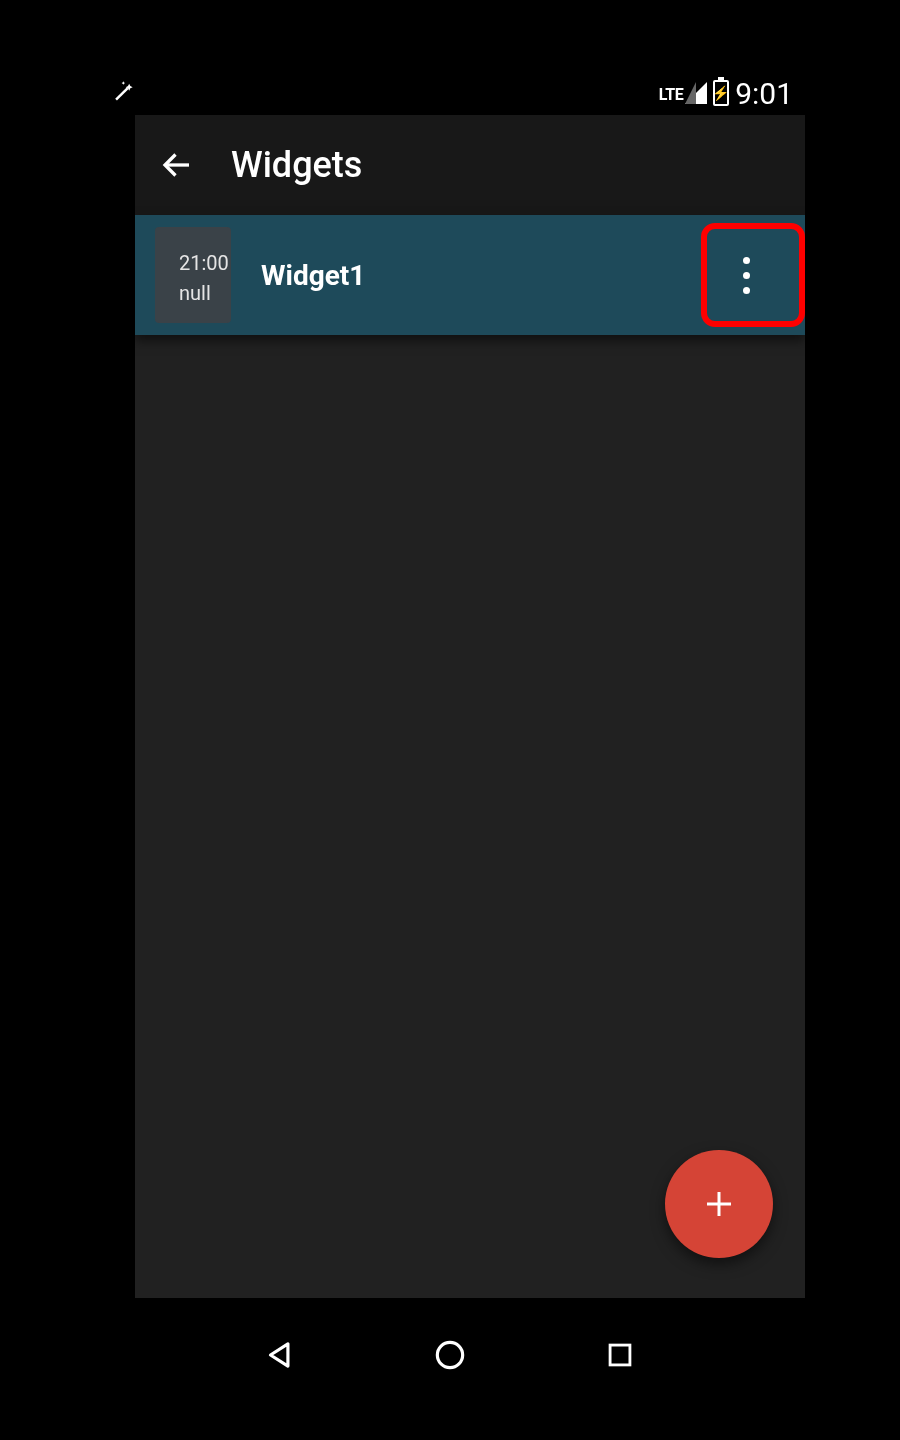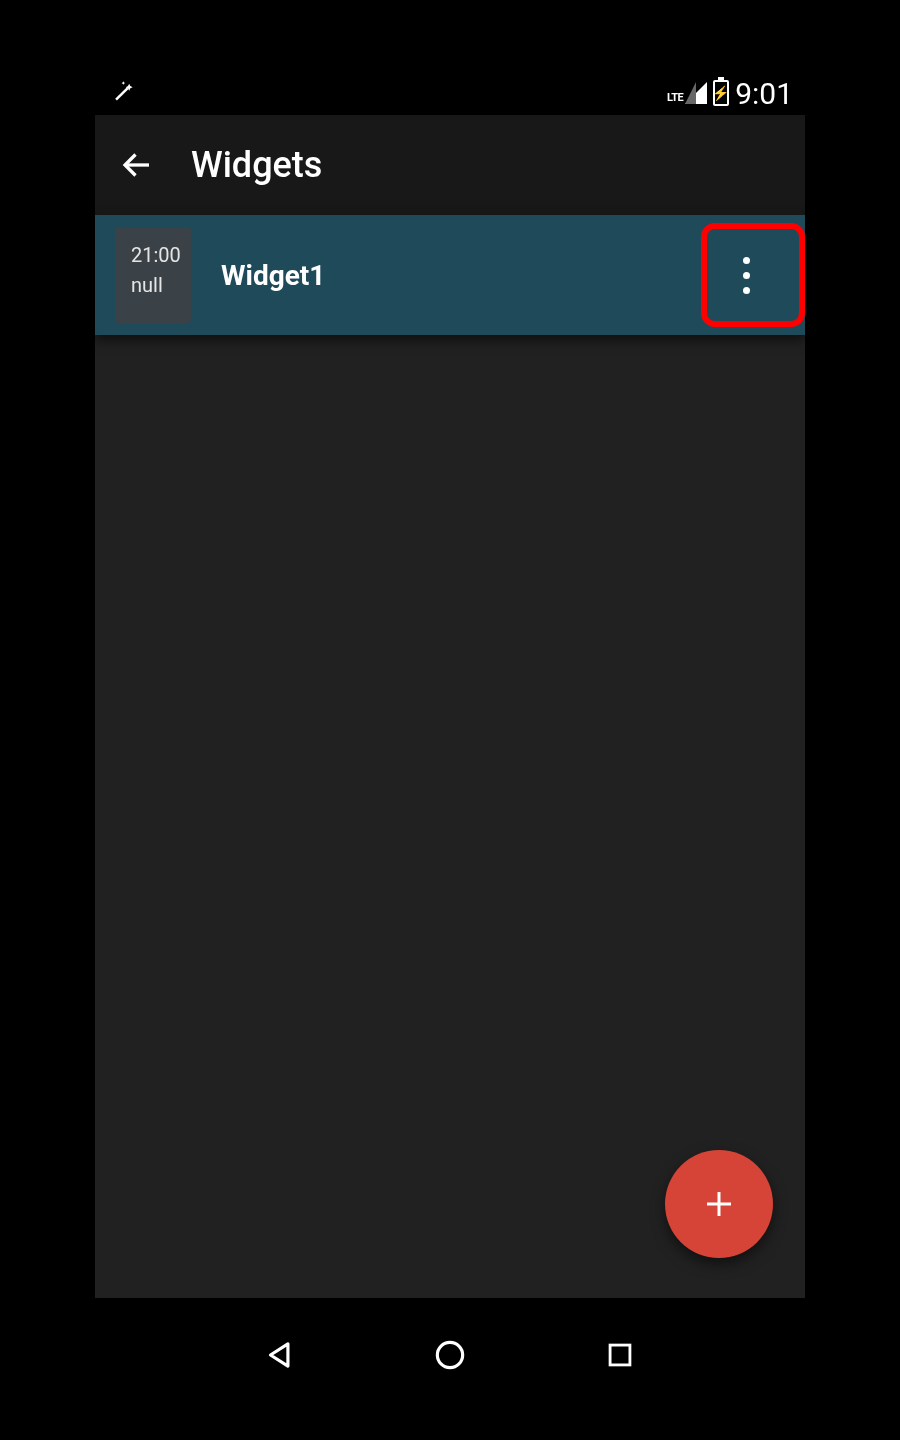--- a/index.html
+++ b/index.html
@@ -41,21 +41,21 @@
       display: flex;
       align-items: center;
       gap: 6px;
     }
     .signal-combo {
       display: flex;
       align-items: flex-end;
       gap: 2px;
     }
     .lte-text {
-      font-size: 11px;
+      font-size: 16px;
       font-weight: bold;
       letter-spacing: -0.5px;
     }
     .signal-triangle {
       width: 0;
       height: 0;
       border-style: solid;
       border-width: 0 0 22px 22px;
       border-color: transparent transparent #fff transparent;
       position: relative;
@@ -96,20 +96,21 @@
     .clock {
       font-size: 30px;
       font-weight: 400;
     }
     .app-area {
       flex: 1;
       background: #212121;
       display: flex;
       flex-direction: column;
       position: relative;
+      margin-left: 40px;
     }
     .app-bar {
       height: 100px;
       background: #181818;
       display: flex;
       align-items: center;
       padding: 0 12px;
       gap: 24px;
     }
     .back-btn {
@@ -136,21 +137,21 @@
       align-items: center;
       padding: 0 14px 0 20px;
       box-shadow: 0 6px 10px rgba(0,0,0,0.5);
       position: relative;
     }
     .thumb {
       width: 76px;
       height: 96px;
       background: #3a4248;
       border-radius: 4px;
-      padding: 16px;
+      padding: 24px;
       display: flex;
       flex-direction: column;
       justify-content: flex-start;
       gap: 6px;
     }
     .thumb-line {
       color: #e5e5e5;
       font-size: 20px;
       line-height: 1.2;
     }

